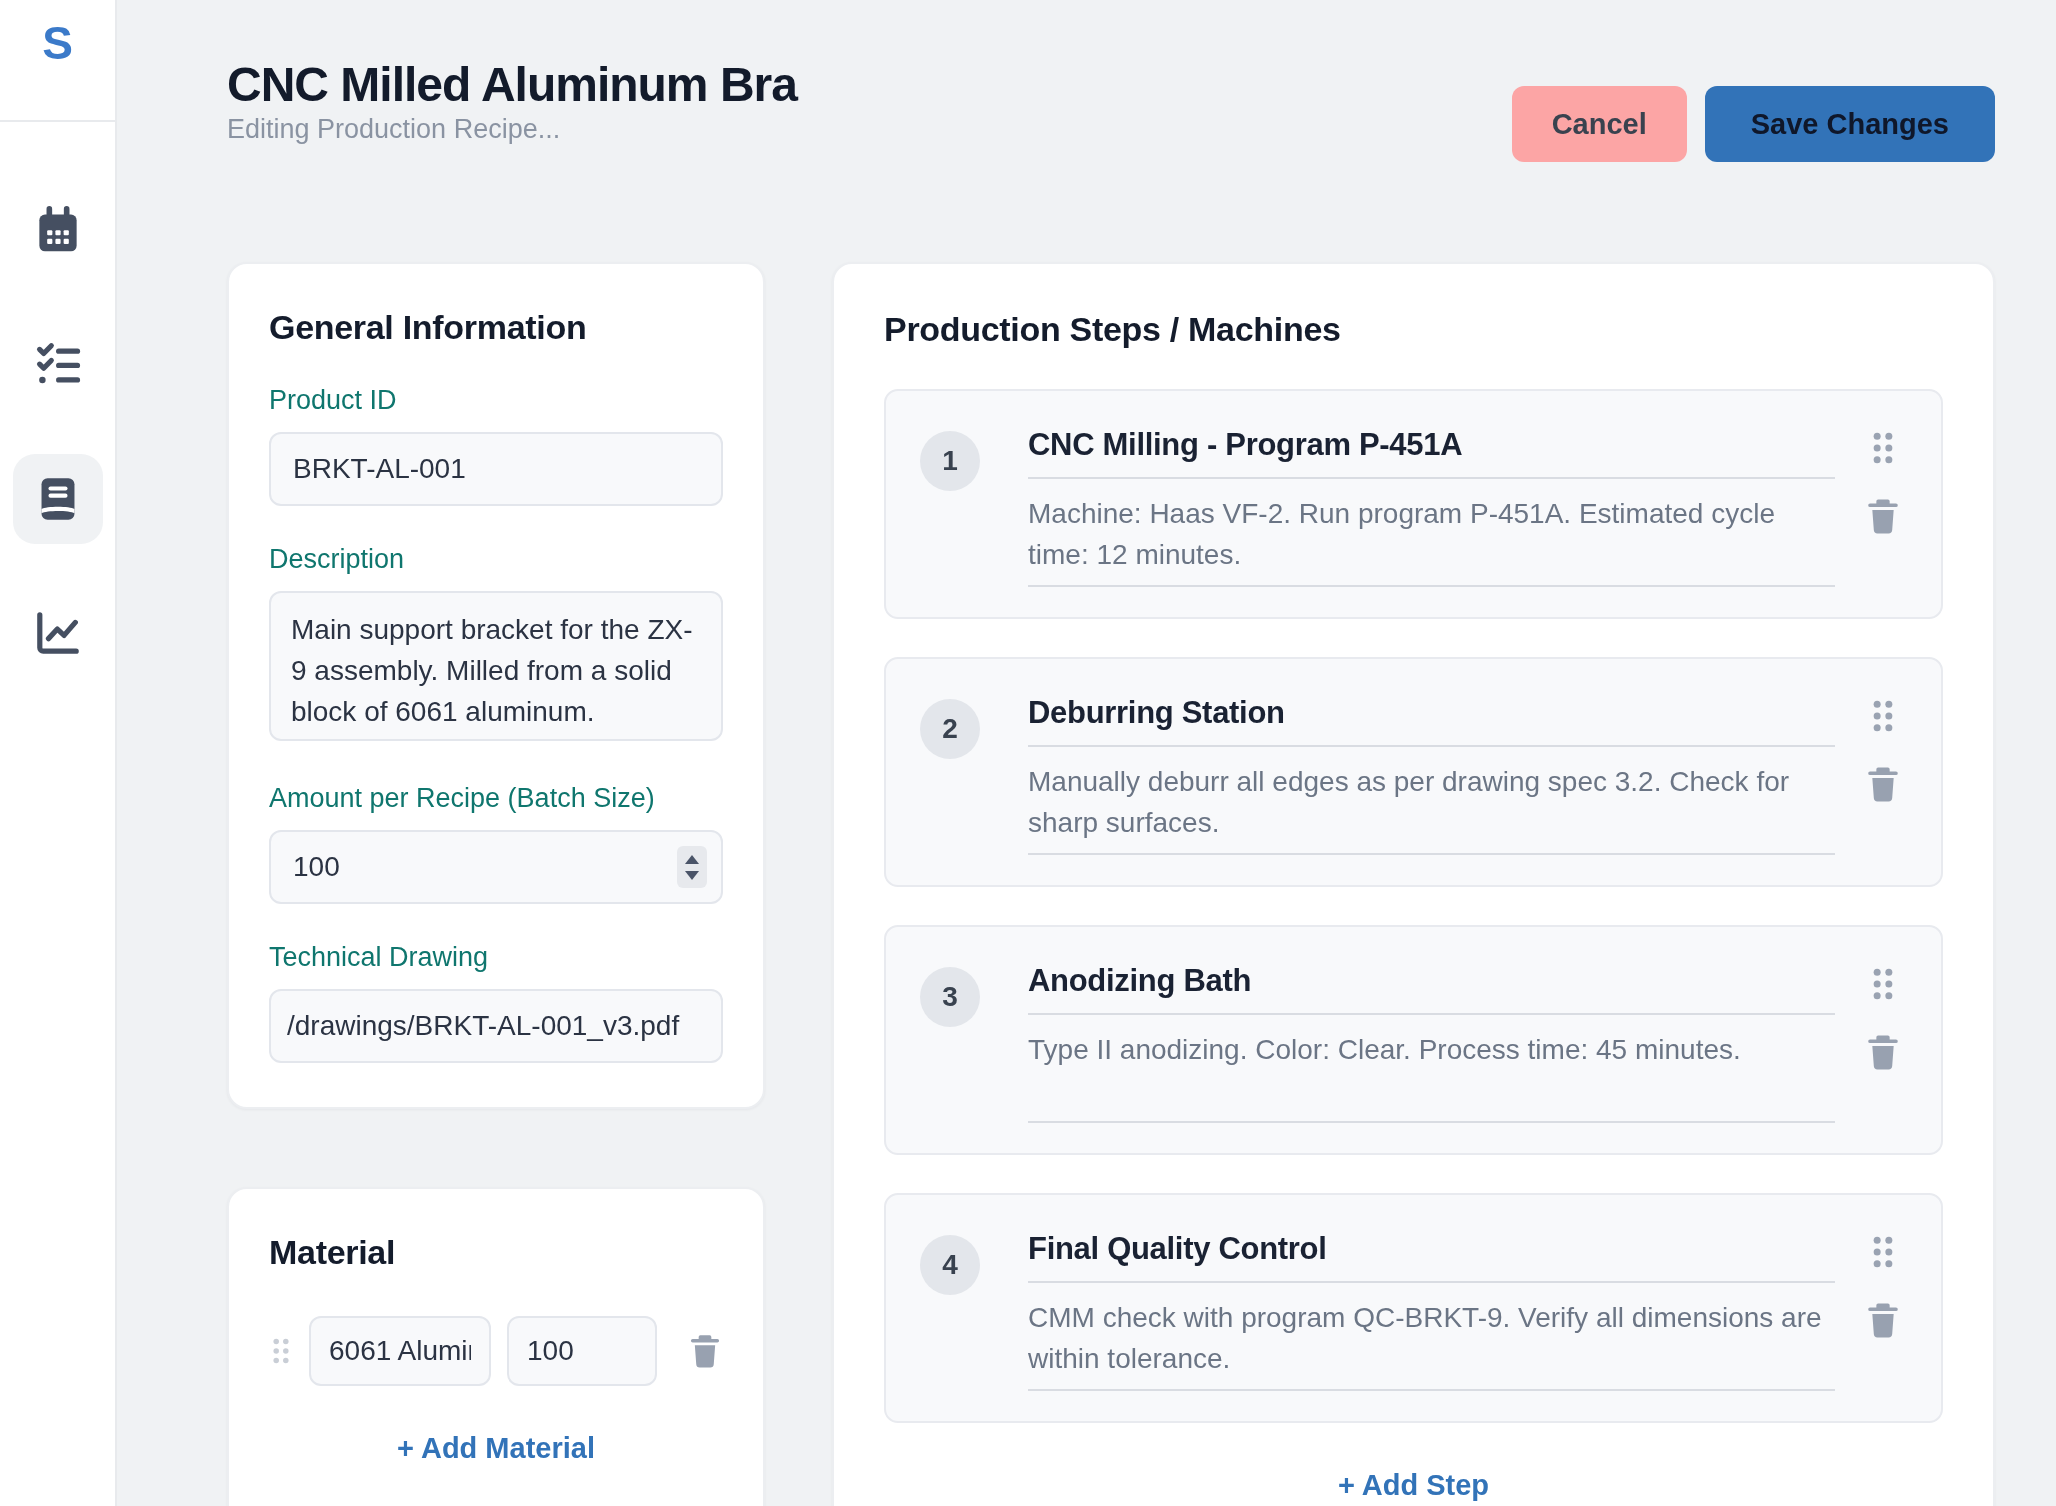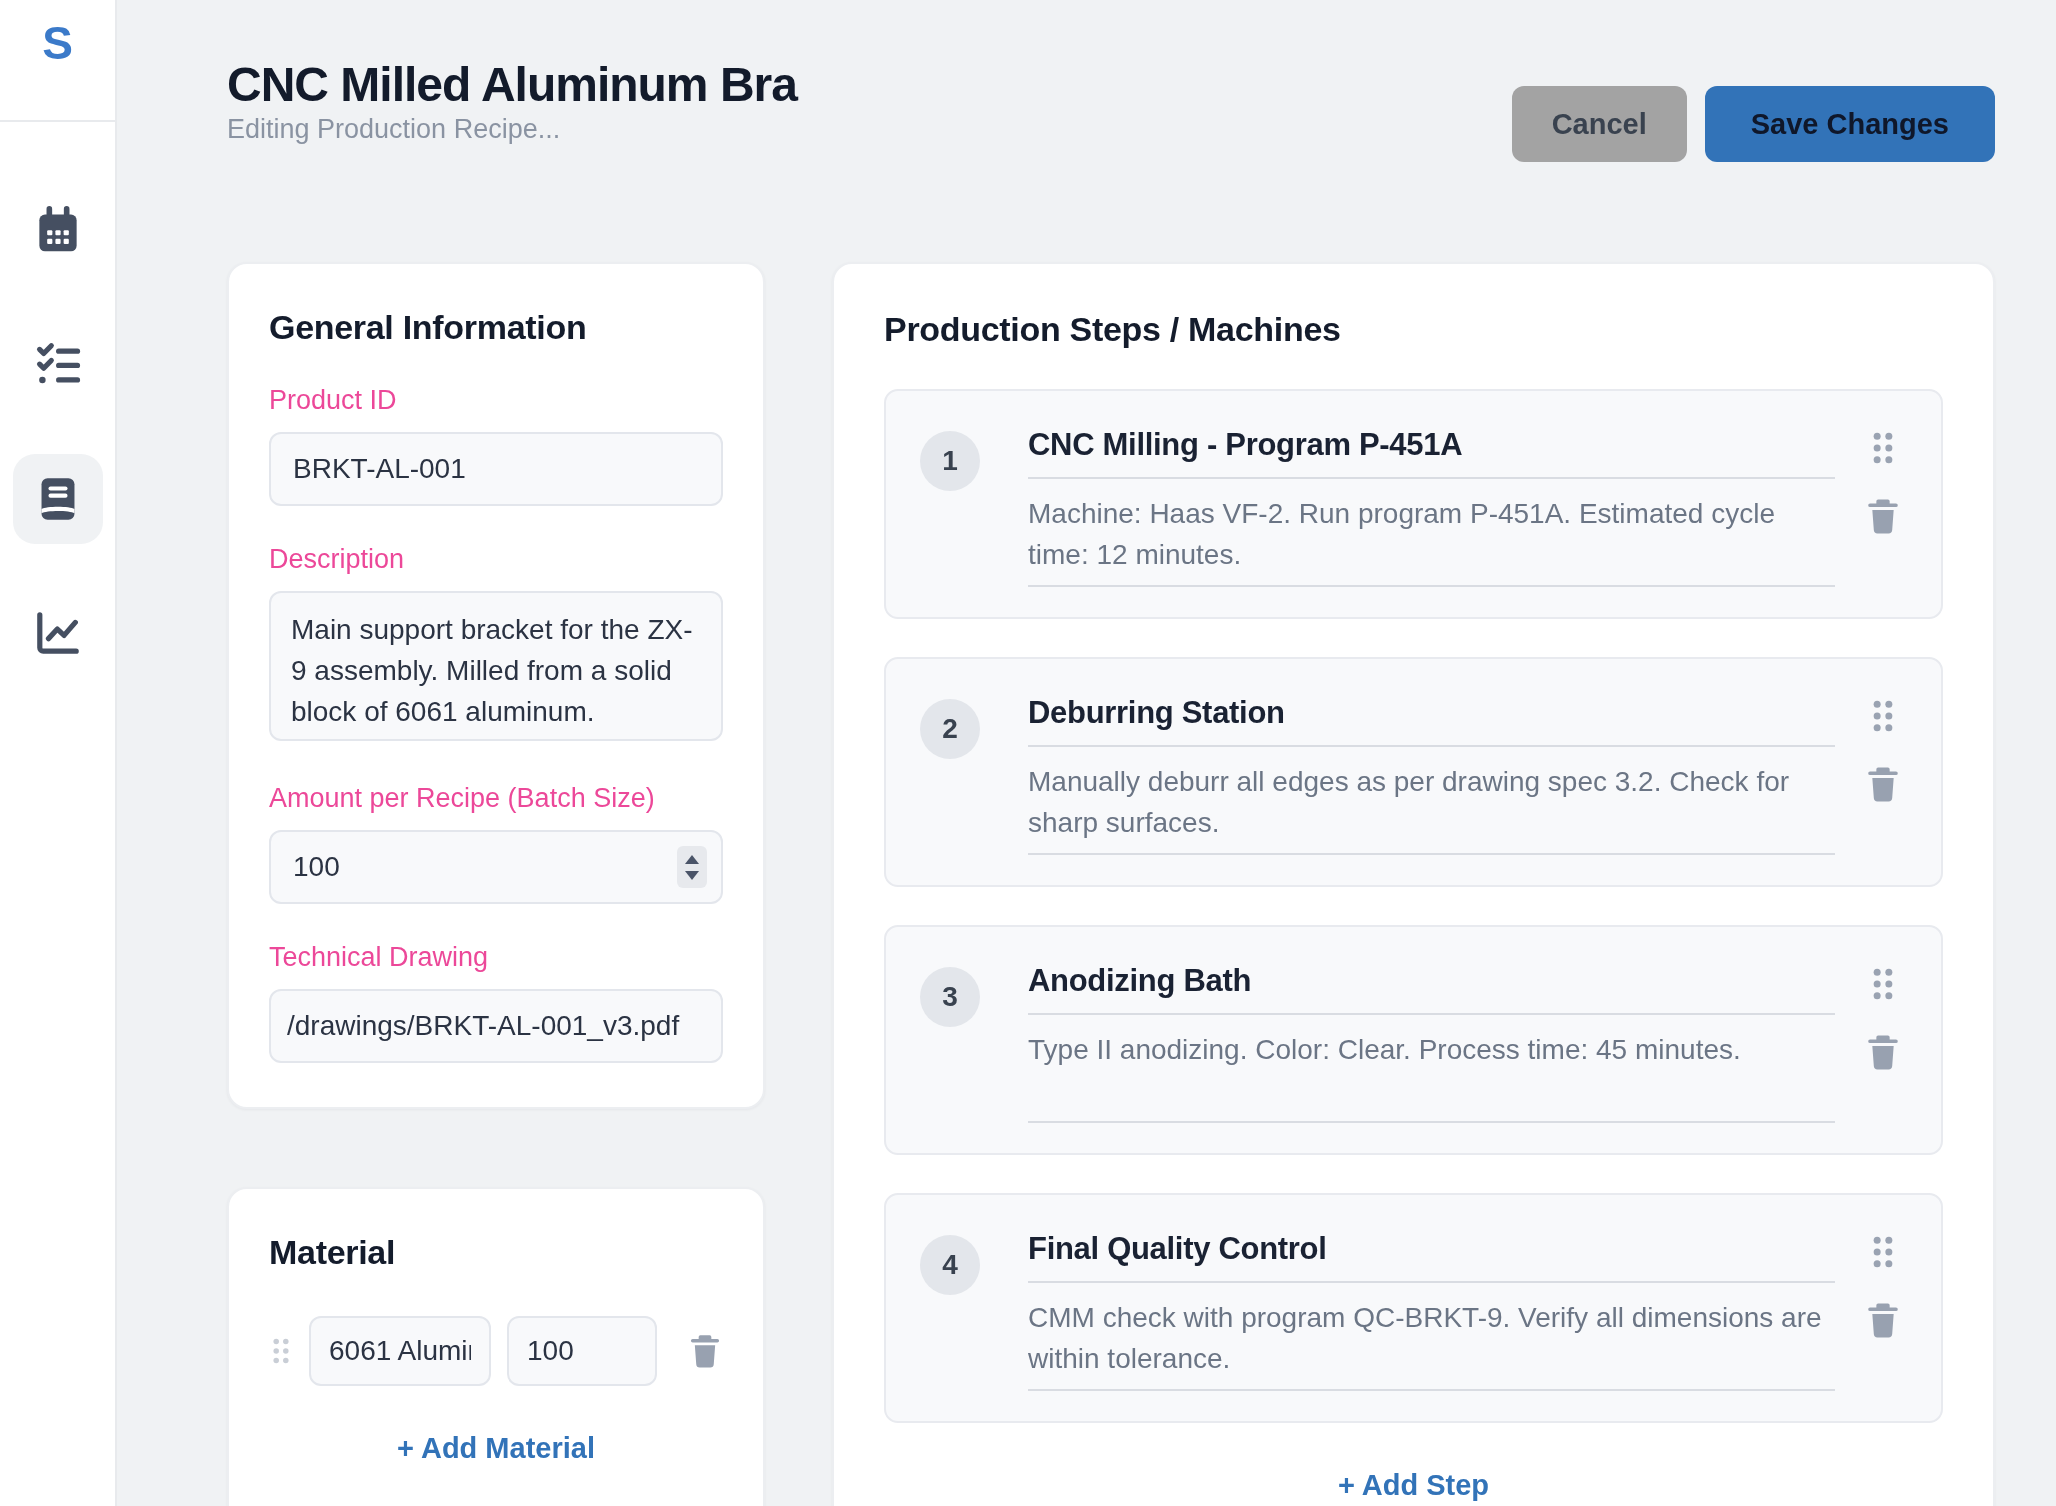--- a/index.html
+++ b/index.html
@@ -36,35 +36,35 @@
 
   .page-header { display: flex; justify-content: space-between; align-items: flex-start; }
   .page-title {
     font-size: 48px; font-weight: 700; color: #131b2b; letter-spacing: -1px;
     white-space: nowrap; overflow: hidden; width: 745px; line-height: 58px;
   }
   .page-subtitle { font-size: 27px; color: #8a93a2; }
   .header-buttons { display: flex; gap: 18px; margin-top: 30px; }
   .btn { border: none; cursor: pointer; font-family: inherit;
     font-size: 29px; font-weight: 700; border-radius: 12px; height: 76px; padding: 0 40px; }
-  .btn-cancel { background: #a3a3a3; color: #39424f; }
+  .btn-cancel { background: #fca5a5; color: #39424f; }
   .btn-save { background: #3273b8; color: #0f172a; padding: 0 46px; }
 
   .content { display: flex; gap: 67px; margin-top: 100px; align-items: flex-start; }
   .col-left { width: 538px; flex: none; display: flex; flex-direction: column; gap: 78px; }
   .col-right { width: 1163px; flex: none; }
 
   .card {
     background: #ffffff; border: 2px solid #eceef1; border-radius: 20px;
     box-shadow: 0 1px 3px rgba(16,24,40,0.05);
     padding: 44px 40px;
   }
   .card h2 { font-size: 34px; font-weight: 700; color: #141c2c; letter-spacing: -0.3px; }
 
-  .field-label { display: block; margin-top: 38px; font-size: 27px; color: #ec4899; }
+  .field-label { display: block; margin-top: 38px; font-size: 27px; color: #0f766e; }
   .text-input, .textarea {
     margin-top: 16px; width: 100%;
     background: #f8f9fb; border: 2px solid #e3e6ec; border-radius: 12px;
     font-family: inherit; font-size: 28px; color: #2b3343;
   }
   .text-input { height: 74px; padding: 0 22px; }
   .textarea { height: 150px; padding: 16px 20px; line-height: 41px; resize: none; overflow: hidden; }
 
   .number-wrap { position: relative; }
   input[type="text"], input[type="number"] { outline: none; }

